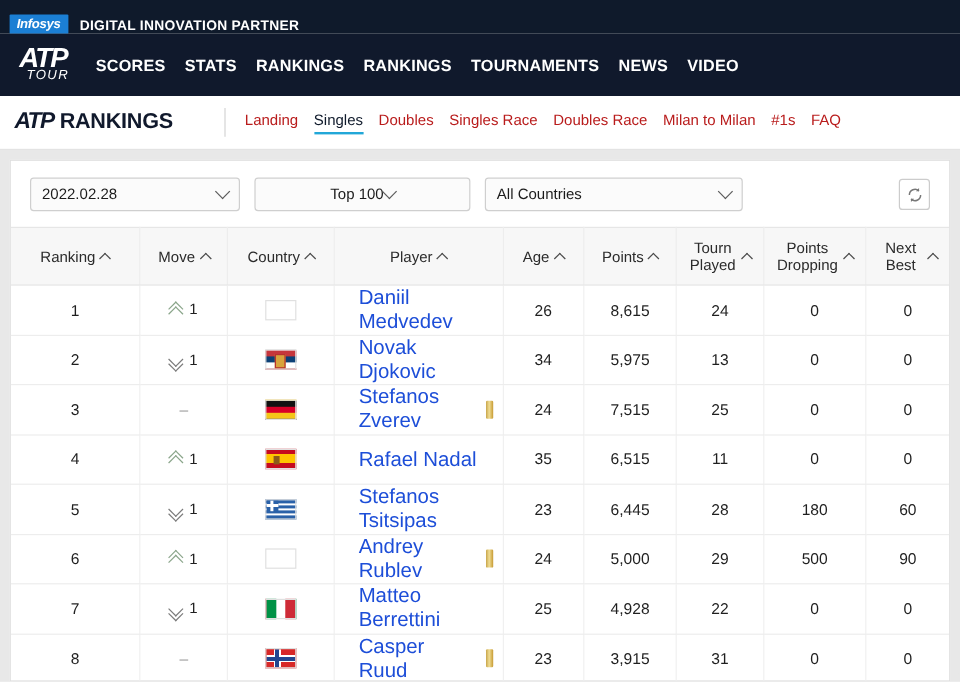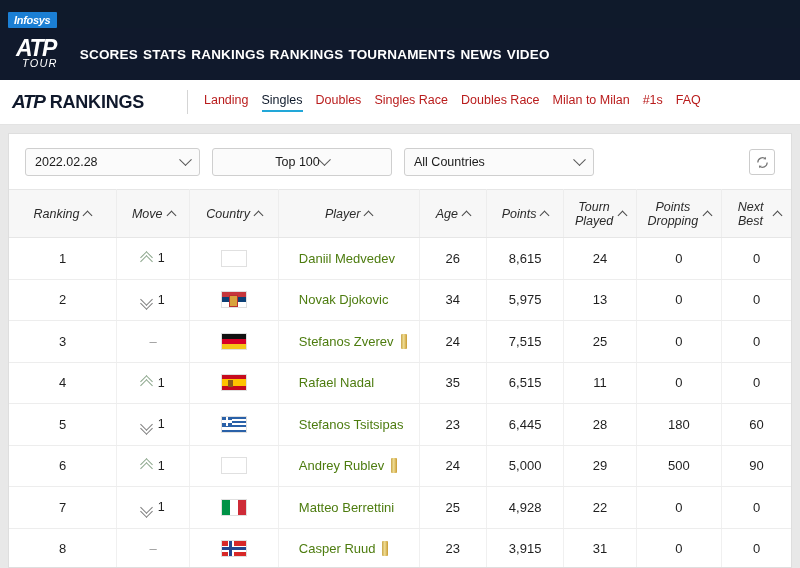--- a/index.html
+++ b/index.html
@@ -66,21 +66,21 @@
   .atp-tour {
     font-size: 11px;
     font-weight: normal;
     font-style: italic;
     color: #ffffff;
     letter-spacing: 1.2px;
     line-height: 11px;
     margin-top: -1px;
     margin-left: 8px;
   }
-  .nav-links { display: flex; align-items: center; gap: 5px; }
+  .nav-links { display: flex; align-items: center; gap: 16px; }
   .nav-link {
     color: #ffffff;
     font-size: 13.5px;
     font-weight: bold;
     letter-spacing: 0.2px;
     cursor: pointer;
     white-space: nowrap;
   }
 
   
@@ -160,21 +160,21 @@
     display: flex;
     align-items: center;
     justify-content: space-between;
     padding: 0 9px;
     font-size: 12.5px;
     color: #1b1b1b;
     cursor: pointer;
   }
   .select.date { width: 175px; }
   .select.rows { width: 180px; justify-content: center; }
-  .select.countries { width: 190px; }
+  .select.countries { width: 215px; }
   .chev-down {
     width: 9px; height: 9px;
     border-right: 1.6px solid #5a5a5a;
     border-bottom: 1.6px solid #5a5a5a;
     transform: rotate(45deg) translate(-2px, -2px);
   }
   .spacer { flex: 1; }
   .refresh-btn {
     width: 26px; height: 26px;
     border: 1px solid #cccccc;
@@ -199,21 +199,21 @@
     padding: 0 10px;
     vertical-align: middle;
   }
   thead th:last-child { border-right: none; }
   .th-inner {
     display: flex;
     align-items: center;
     justify-content: center;
     gap: 5px;
   }
-  .th-label { line-height: 14px; text-align: center; font-style: italic; }
+  .th-label { line-height: 14px; text-align: center; }
   .sort-caret {
     width: 7px; height: 7px;
     border-left: 1.5px solid #4a4a4a;
     border-top: 1.5px solid #4a4a4a;
     transform: rotate(45deg);
     flex-shrink: 0;
     margin-top: 3px;
   }
   tbody td {
     height: 41.5px;
@@ -221,21 +221,21 @@
     border-right: 1px solid #f0f0f0;
     font-size: 13px;
     color: #1f1f1f;
     text-align: center;
     vertical-align: middle;
     padding: 0 8px;
   }
   tbody td:last-child { border-right: none; }
   td.player-cell { text-align: left; padding-left: 20px; }
   .player-name-wrap { display: flex; align-items: center; gap: 7px; }
-  .player-name { font-size: 13px; color: #4d7c0f; cursor: pointer; }
+  .player-name { font-size: 17px; color: #1d4ed8; cursor: pointer; }
 
   
   .move-cell-inner {
     display: flex; align-items: center; justify-content: center; gap: 5px;
   }
   .dbl-chev { position: relative; width: 11px; height: 11px; }
   .dbl-chev i {
     position: absolute; left: 0;
     width: 9px; height: 9px;
     border-left: 1.5px solid #8aa58a;
@@ -308,20 +308,21 @@
     border-radius: 1px;
     display: inline-block;
     flex-shrink: 0;
   }
 </style>
 </head>
 <body>
 
 <div class="sponsor-bar">
   <div class="infosys-logo">Infosys</div>
+  <div class="sponsor-text">DIGITAL INNOVATION PARTNER</div>
 </div>
 
 <div class="main-nav">
   <div class="atp-logo-block">
     <div class="atp-mark">ATP</div>
     <div class="atp-tour">TOUR</div>
   </div>
   <div class="nav-links" id="nav-links">
       <div class="nav-link">SCORES</div>
       <div class="nav-link">STATS</div>

